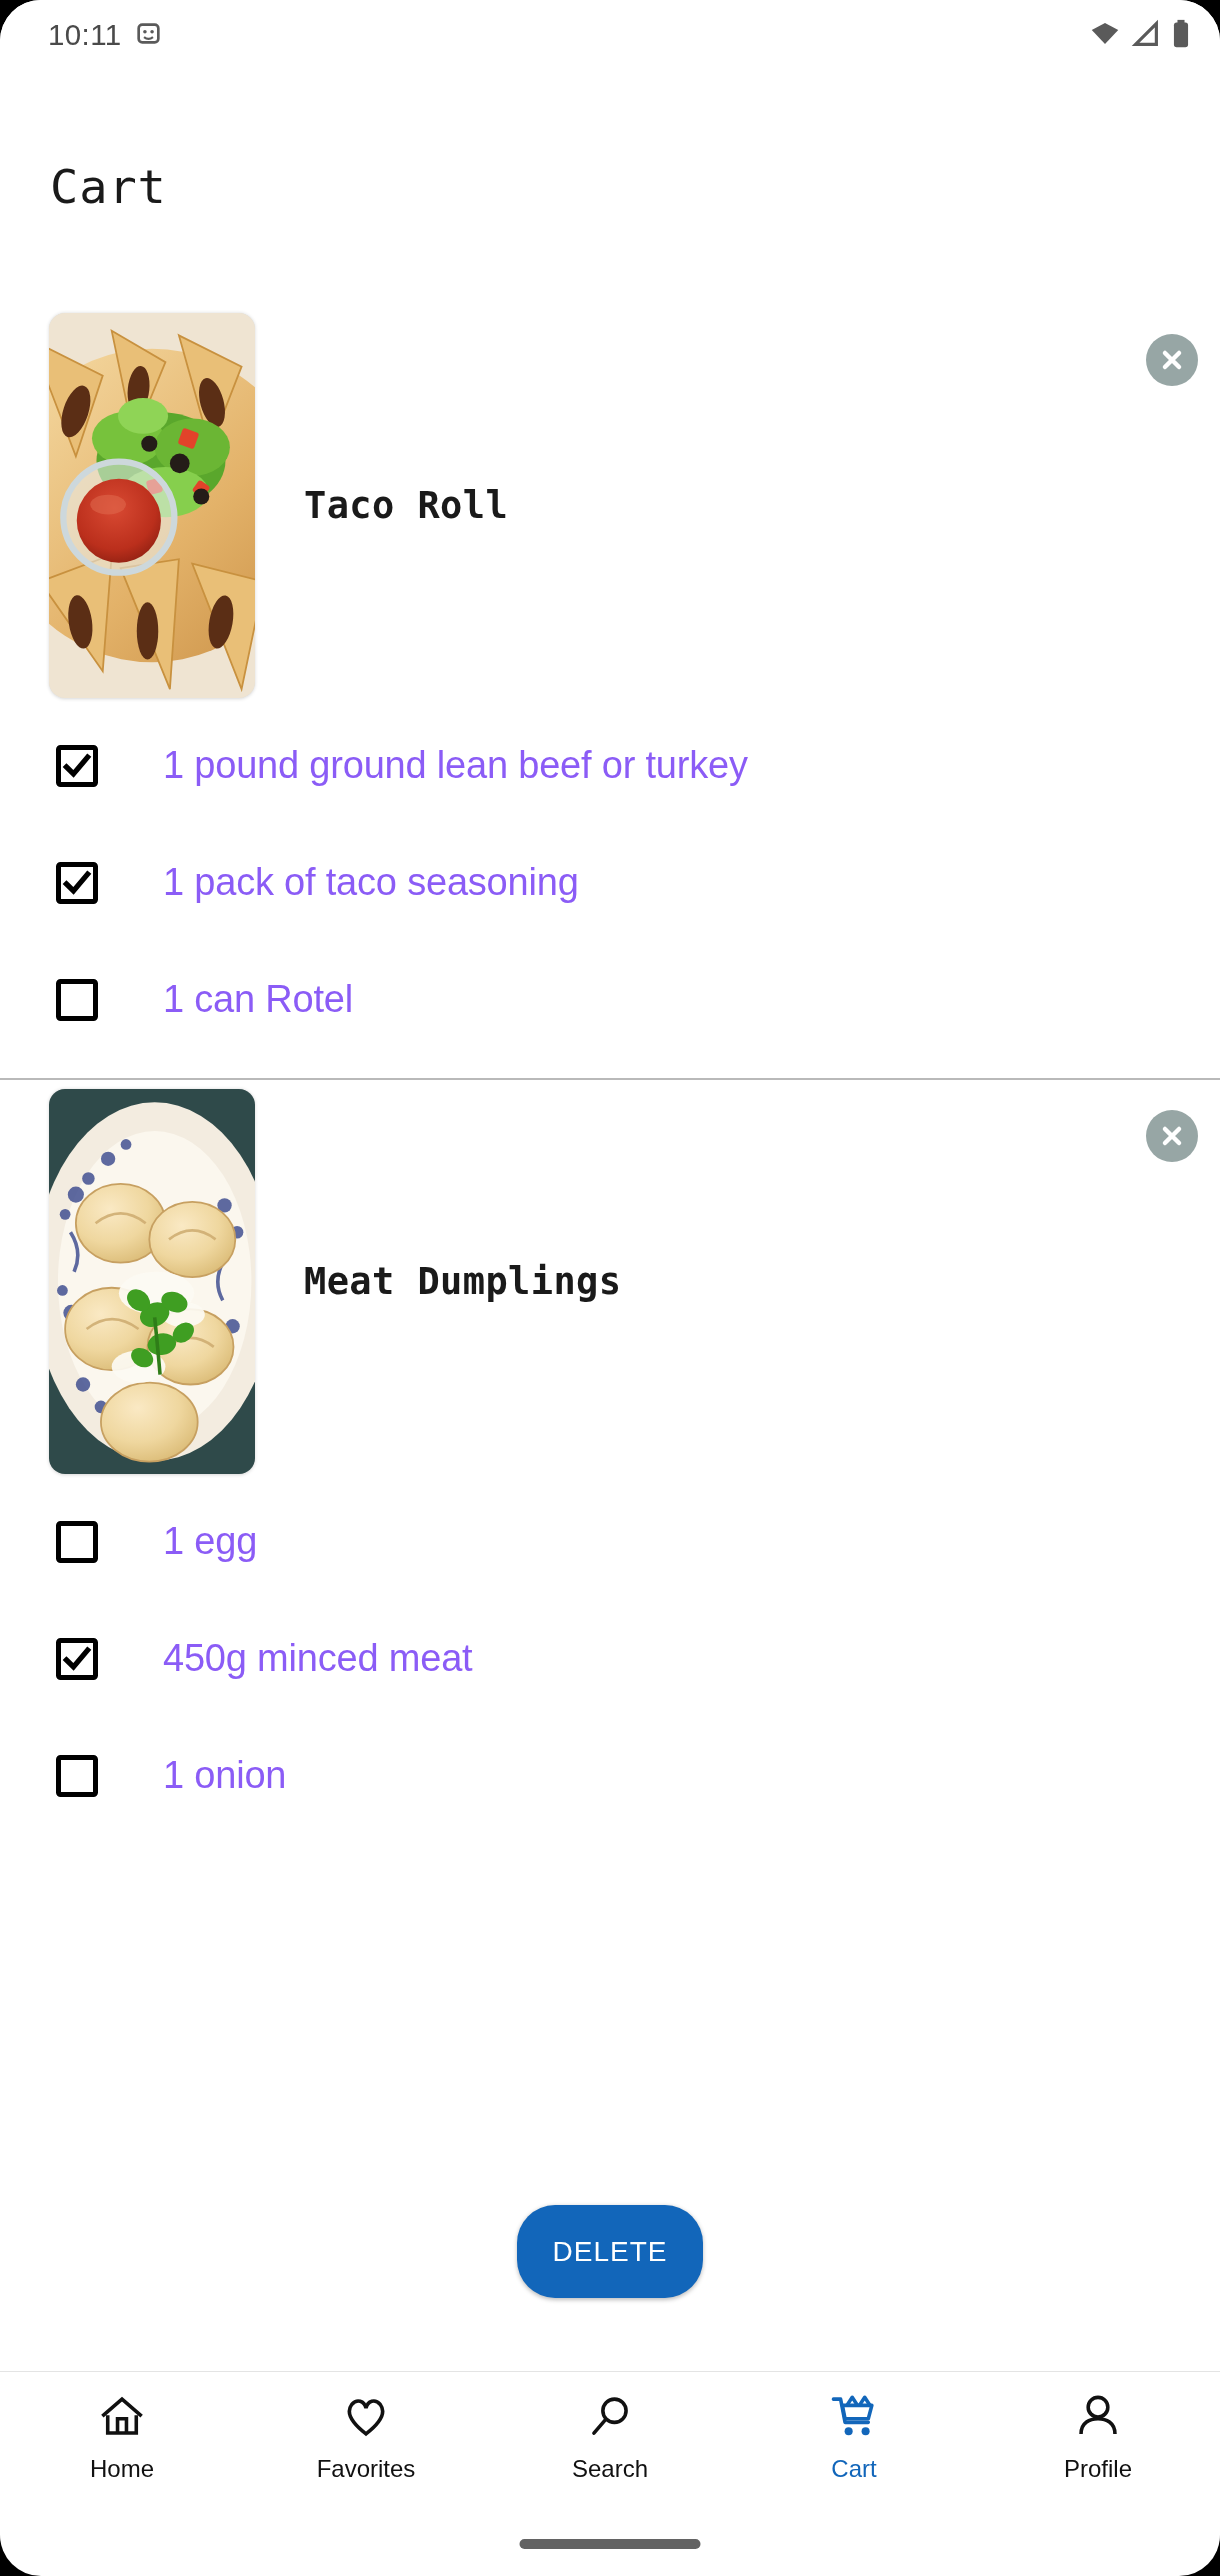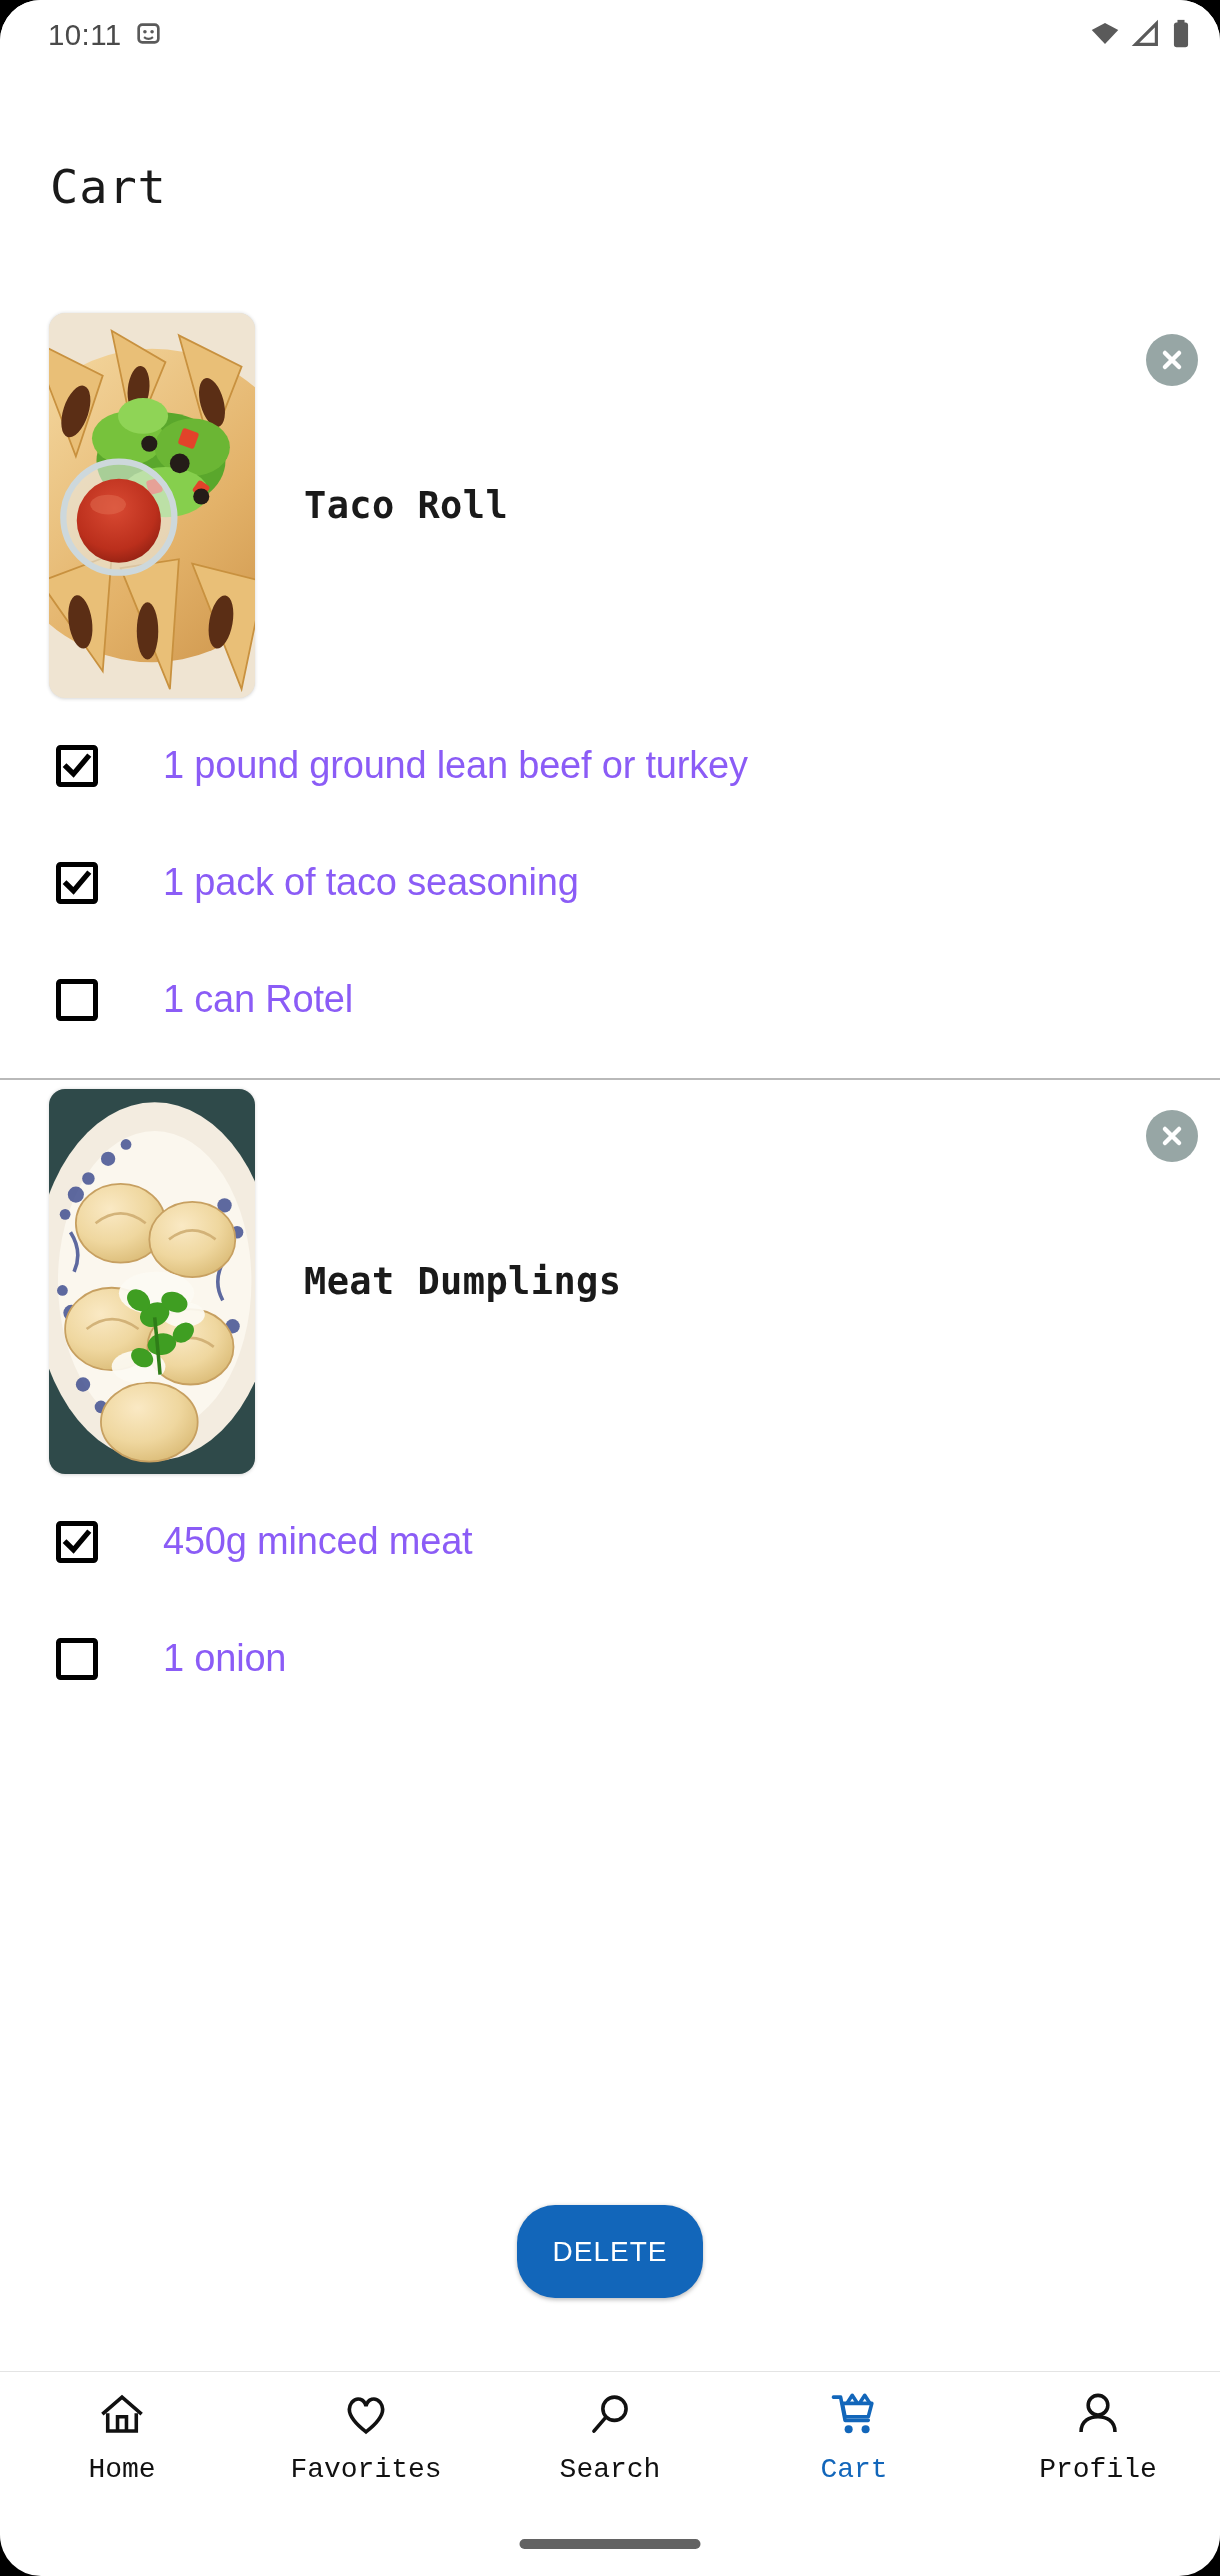--- a/index.html
+++ b/index.html
@@ -180,23 +180,23 @@
     display: flex;
     flex-direction: column;
     align-items: center;
     gap: 10.7px;
     cursor: pointer;
     background: none;
     border: none;
     padding: 0;
   }
   .nav-label {
-    font-size: 28px;
+    font-size: 24px;
     color: #111111;
-    font-family: Liberation Mono, monospace;
+    font-family: Liberation Sans, sans-serif;
   }
   .nav-item.active .nav-label { color: #1266ba; }
 
   
   .gesture-bar {
     position: absolute;
     bottom: 27px;
     left: 50%;
     transform: translateX(-50%);
     width: 181px;
@@ -414,20 +414,24 @@
           </svg>
         </div>
         <div class="item-name">Meat Dumplings</div>
         <button class="item-close">
           <svg width="30" height="30" viewBox="0 0 34 34">
             <path d="M9 9 L25 25 M25 9 L9 25" stroke="#ffffff" stroke-width="5" stroke-linecap="round"></path>
           </svg>
         </button>
       </div>
 
+      <div class="ing-row">
+        <span class="cbox"></span>
+        <span class="ing-label">1 egg</span>
+      </div>
 
       <div class="ing-row">
         <span class="cbox">
           <svg width="30" height="30" viewBox="0 0 34 34">
             <path d="M5 18 L13 26 L29 7" stroke="#000" stroke-width="6" fill="none" stroke-linecap="square"></path>
           </svg>
         </span>
         <span class="ing-label">450g minced meat</span>
       </div>
 

